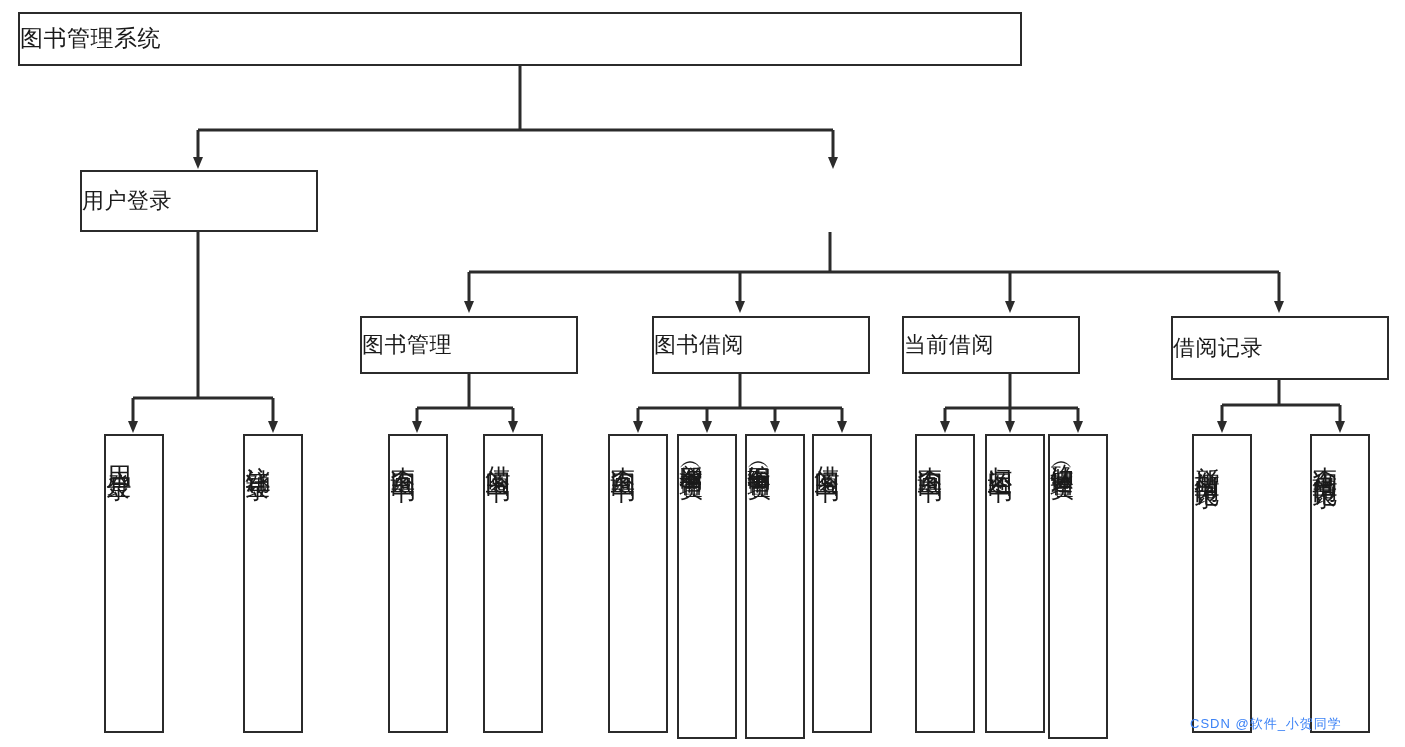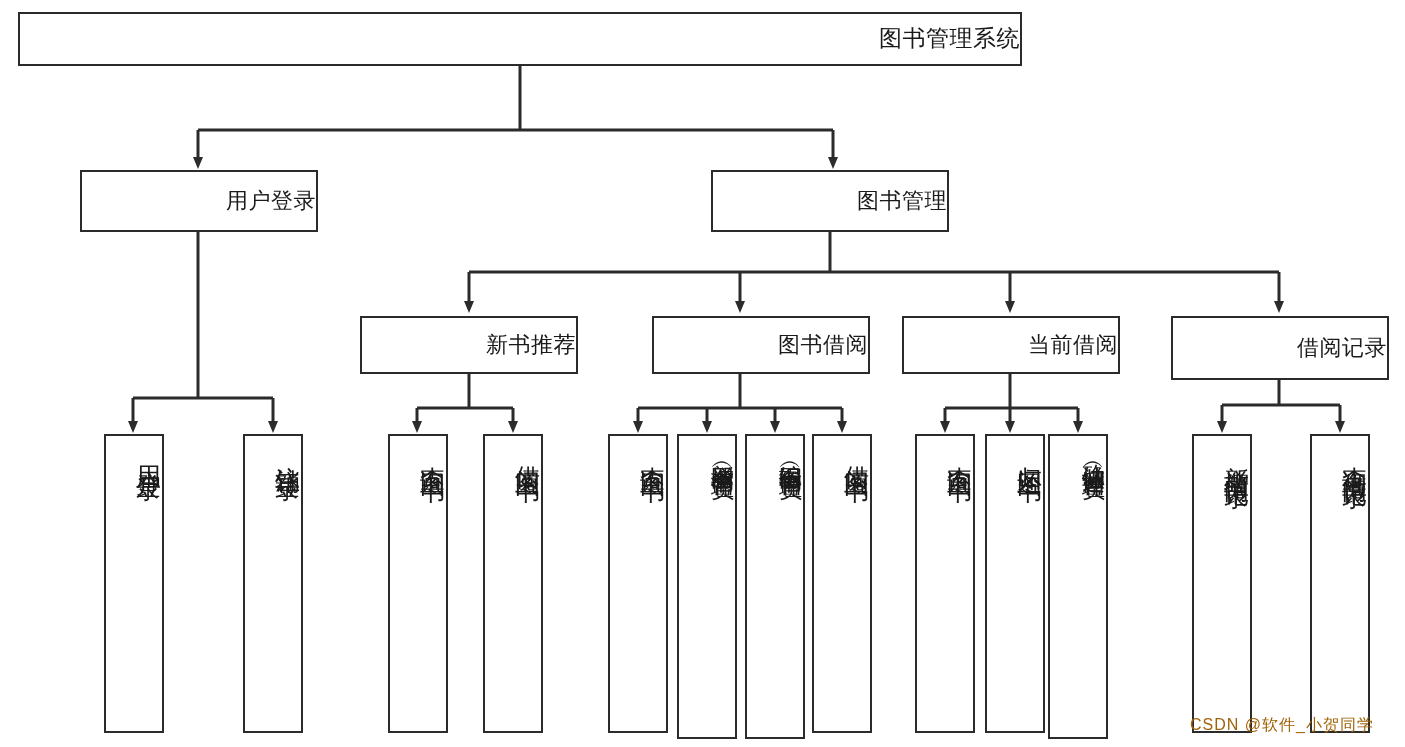--- a/index.html
+++ b/index.html
@@ -11,21 +11,21 @@
     overflow:hidden;
   }
   #wires{position:absolute;left:0;top:0;width:1405px;height:747px;}
   .node{
     position:absolute;
     box-sizing:border-box;
     background:#ffffff;
     border:2px solid #2b2b2b;
     display:flex;
     align-items:center;
-    justify-content:flex-end;
+    justify-content:flex-start;
     color:#1a1a1a;
   }
   .node.root{border-width:2px;}
   .node .lbl{
     display:block;
     line-height:1.18;
     letter-spacing:0.5px;
     white-space:nowrap;
   }
   
@@ -37,22 +37,22 @@
     writing-mode:vertical-rl;
     text-orientation:upright;
     font-size:25px;
     line-height:1.06;
     letter-spacing:4px;
     white-space:nowrap;
   }
   .v-node.small .lbl{font-size:23px;letter-spacing:2px;}
   .watermark{
     position:absolute;
-    color:#a16207;
-    font-size:16px;
+    color:#3b82f6;
+    font-size:13px;
     letter-spacing:1px;
     white-space:nowrap;
     pointer-events:none;
   }
 </style>
 </head>
 <body>
 
 <div id="canvas">
 
@@ -106,31 +106,28 @@
     </g>
   </svg>
 
   <div class="node root h-node" style="left:18px;top:12px;width:1004px;height:54px;">
     <span class="lbl">图书管理系统</span>
   </div>
 
   <div class="node h-node" style="left:80px;top:170px;width:238px;height:62px;">
     <span class="lbl">用户登录</span>
   </div>
-  <div class="node h-node" style="left:711px;top:170px;width:238px;height:62px;">
-    <span class="lbl">图书管理</span>
-  </div>
 
   <div class="node h-node" style="left:360px;top:316px;width:218px;height:58px;">
-    <span class="lbl">新书推荐</span>
+    <span class="lbl">图书管理</span>
   </div>
   <div class="node h-node" style="left:632px;top:316px;width:218px;height:58px;margin-left:20px;">
     <span class="lbl">图书借阅</span>
   </div>
-  <div class="node h-node" style="left:902px;top:316px;width:218px;height:58px;padding-left:12px;">
+  <div class="node h-node" style="left:902px;top:316px;width:178px;height:58px;">
     <span class="lbl">当前借阅</span>
   </div>
   <div class="node h-node" style="left:1171px;top:316px;width:218px;height:64px;">
     <span class="lbl">借阅记录</span>
   </div>
 
   <div class="node v-node" style="left:104px;top:434px;width:60px;height:299px;">
     <span class="lbl">用户登录</span>
   </div>
   <div class="node v-node" style="left:243px;top:434px;width:60px;height:299px;">

